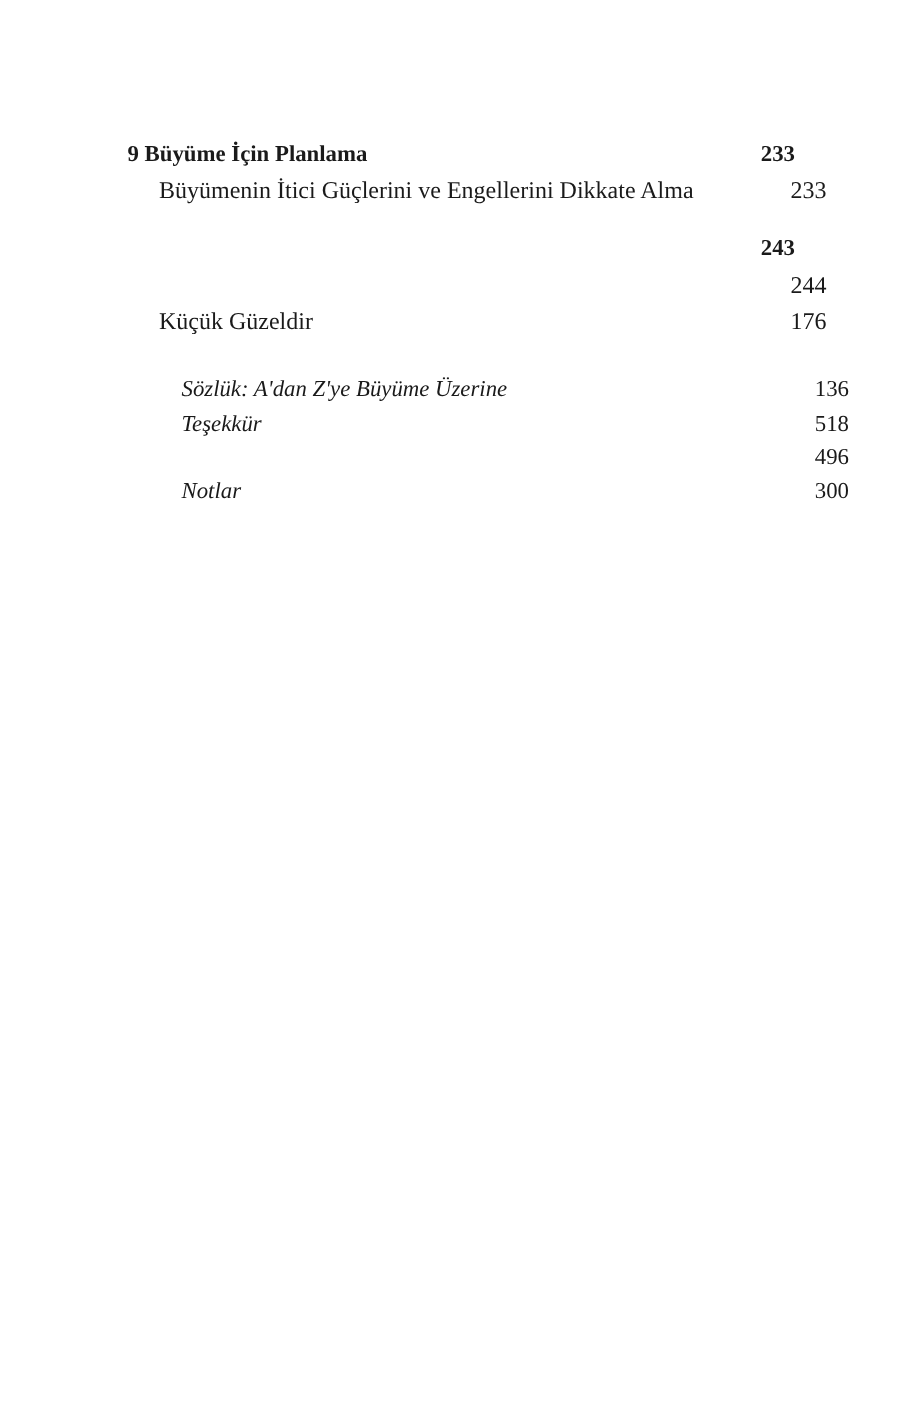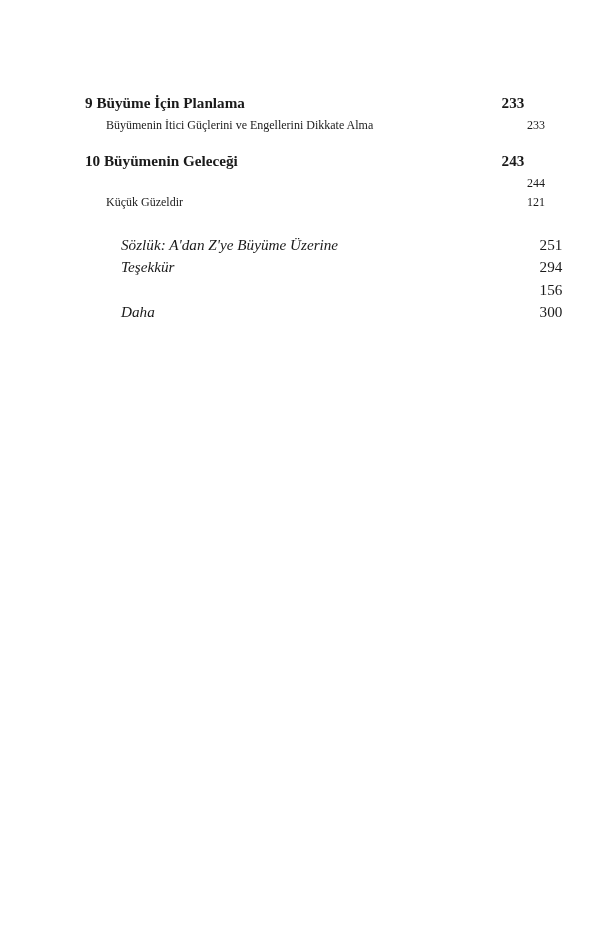--- a/index.html
+++ b/index.html
@@ -35,38 +35,38 @@
   }
   .row .label {
     flex: 0 1 auto;
     white-space: nowrap;
   }
   .row .spacer {
     flex: 1 1 auto;
   }
   .row .page-num {
     flex: 0 0 auto;
-    text-align: center;
+    text-align: right;
   }
 
   
   .chapter {
     font-weight: bold;
     font-size: 15.2px;
     line-height: 1.28;
     margin-bottom: 6px;
   }
   .chapter .page-num {
     font-weight: bold;
     width: 34px;
   }
 
   
   .section {
-    font-size: 12px;
+    font-size: 16px;
     line-height: 1.28;
     padding-left: 21px;
     margin-bottom: 3px;
   }
   .section .page-num {
     width: 30px;
   }
 
   
   .backmatter {
@@ -98,56 +98,55 @@
 
     <div class="row section">
       <span class="label">Büyümenin İtici Güçlerini ve Engellerini Dikkate Alma</span>
       <span class="spacer"></span>
       <span class="page-num">233</span>
     </div>
 
     <div class="gap-after-chapter9"></div>
 
     <div class="row chapter">
-      <span class="label">10 Büyümenin Geleceği</span>
       <span class="spacer"></span>
       <span class="page-num">243</span>
     </div>
 
     <div class="row section">
       <span class="spacer"></span>
       <span class="page-num">244</span>
     </div>
 
 
     <div class="row section">
       <span class="label">Küçük Güzeldir</span>
       <span class="spacer"></span>
-      <span class="page-num">121</span>
+      <span class="page-num">176</span>
     </div>
 
     <div class="gap-before-backmatter"></div>
 
     <div class="row backmatter">
       <span class="label">Sözlük: A'dan Z'ye Büyüme Üzerine</span>
       <span class="spacer"></span>
-      <span class="page-num">251</span>
+      <span class="page-num">136</span>
     </div>
 
     <div class="row backmatter">
       <span class="label">Teşekkür</span>
       <span class="spacer"></span>
-      <span class="page-num">294</span>
+      <span class="page-num">518</span>
     </div>
 
     <div class="row backmatter">
       <span class="spacer"></span>
-      <span class="page-num">156</span>
+      <span class="page-num">496</span>
     </div>
 
     <div class="row backmatter">
-      <span class="label">Daha</span>
+      <span class="label">Notlar</span>
       <span class="spacer"></span>
       <span class="page-num">300</span>
     </div>
 
   </div>
 </div>
 
 </body></html>

